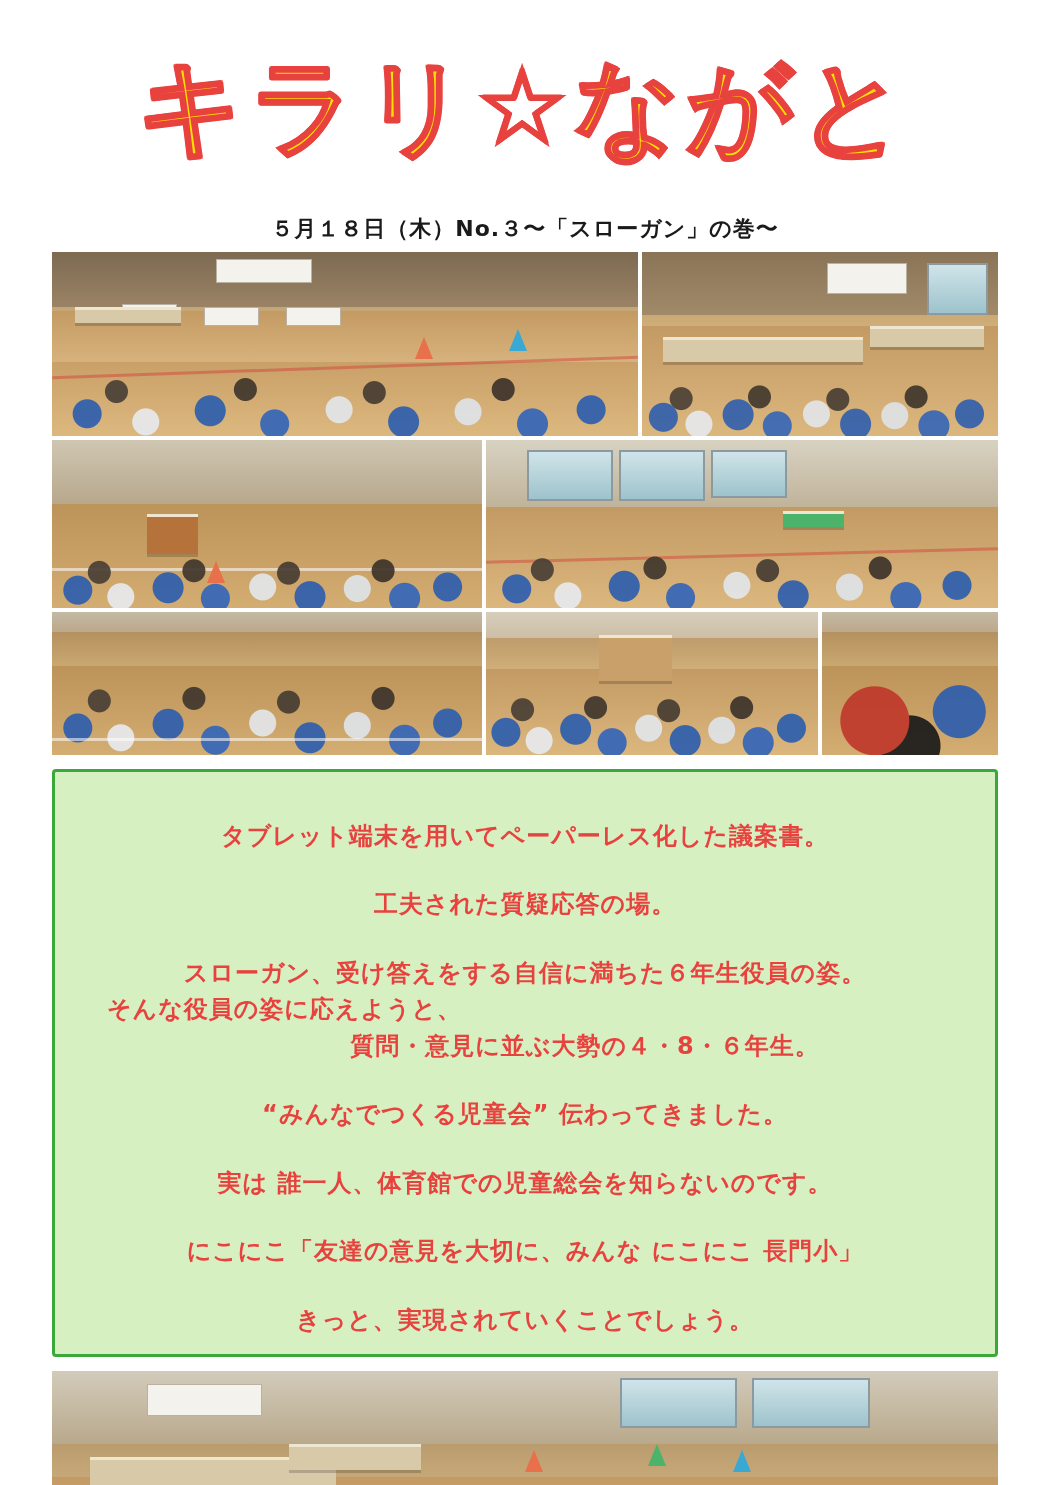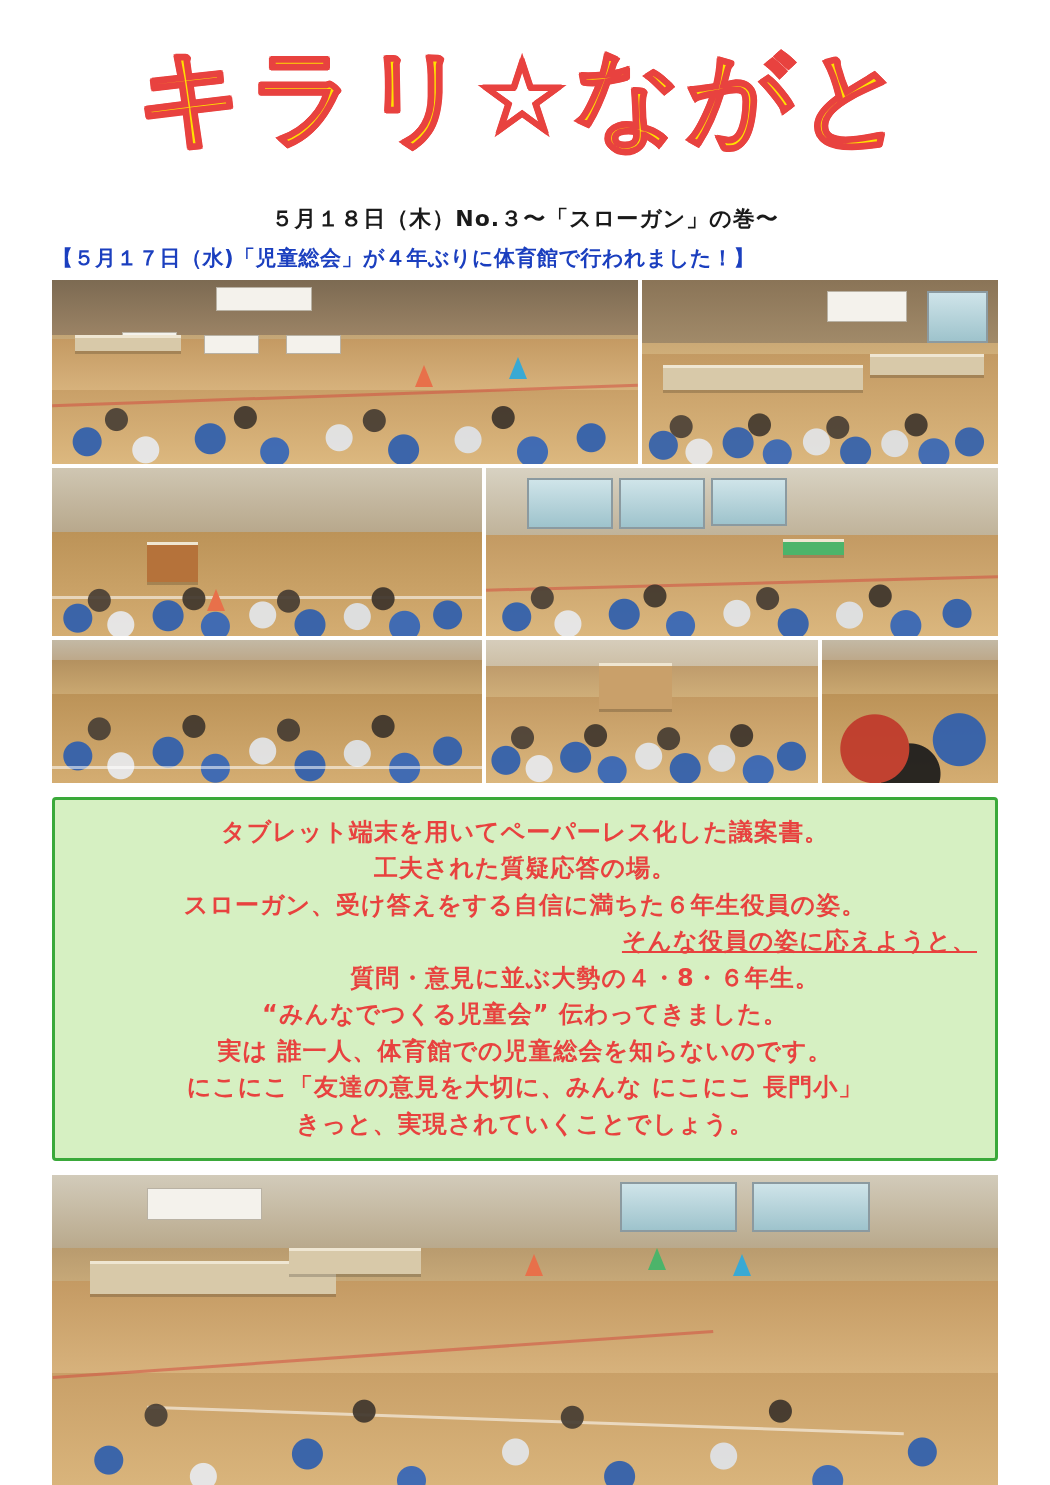--- a/index.html
+++ b/index.html
@@ -12,21 +12,21 @@
     height: 1485px;
     font-family: "DejaVu Sans", "Liberation Sans", sans-serif;
     position: relative;
     overflow: hidden;
   }
   .page {
     width: 1050px;
     height: 1485px;
     position: relative;
     box-sizing: border-box;
-    padding: 0 52px;
+    padding: 10px 52px;
     border-radius: 22px;
   }
 
   
   .title-wrap {
     padding-top: 40px;
     text-align: center;
     height: 150px;
   }
   .main-title {
@@ -166,22 +166,22 @@
     padding: 14px 18px 16px 18px;
   }
   .msg-line {
     color: #e8423f;
     font-weight: bold;
     font-size: 24px;
     line-height: 1.52;
     letter-spacing: 1px;
     white-space: nowrap;
   }
-  .msg-line.c  { text-align: center; }
-  .msg-line.l  { text-align: right; padding-left: 34px; text-decoration: underline; }
+  .msg-line.c  { text-align: center; margin-top: 32px; }
+  .msg-line.l  { text-align: left; padding-left: 34px; }
   .msg-line.i  { text-align: center; padding-left: 120px; }
 
   .collage-bottom {
     margin-top: 14px;
     height: 330px;
   }
 
   
   .mark {
     position: absolute;
@@ -193,21 +193,20 @@
 </head>
 <body>
 
 <div class="page">
 
   <div class="title-wrap">
     <div class="main-title">キラリ☆ながと</div>
   </div>
 
   <div class="subtitle">５月１８日（木）No.３〜「スローガン」の巻〜</div>
-  <div class="headline">【５月１７日（水)「児童総会」が４年ぶりに体育館で行われました！】</div>
 
   <div class="photo-block collage-top">
 
     <div class="photo" style="left:0; top:0; width:586px; height:184px;">
       <div class="scene gym">
         <div class="stage-wall" style="height:30%; background:linear-gradient(to bottom,#7c6a52,#9b8365);"></div>
         <div class="banner" style="left:28%; top:4%; width:16%; height:12%;"></div>
         <div class="banner" style="left:12%; top:28%; width:9%; height:9%;"></div>
         <div class="banner" style="left:26%; top:30%; width:9%; height:9%;"></div>
         <div class="banner" style="left:40%; top:30%; width:9%; height:9%;"></div>

